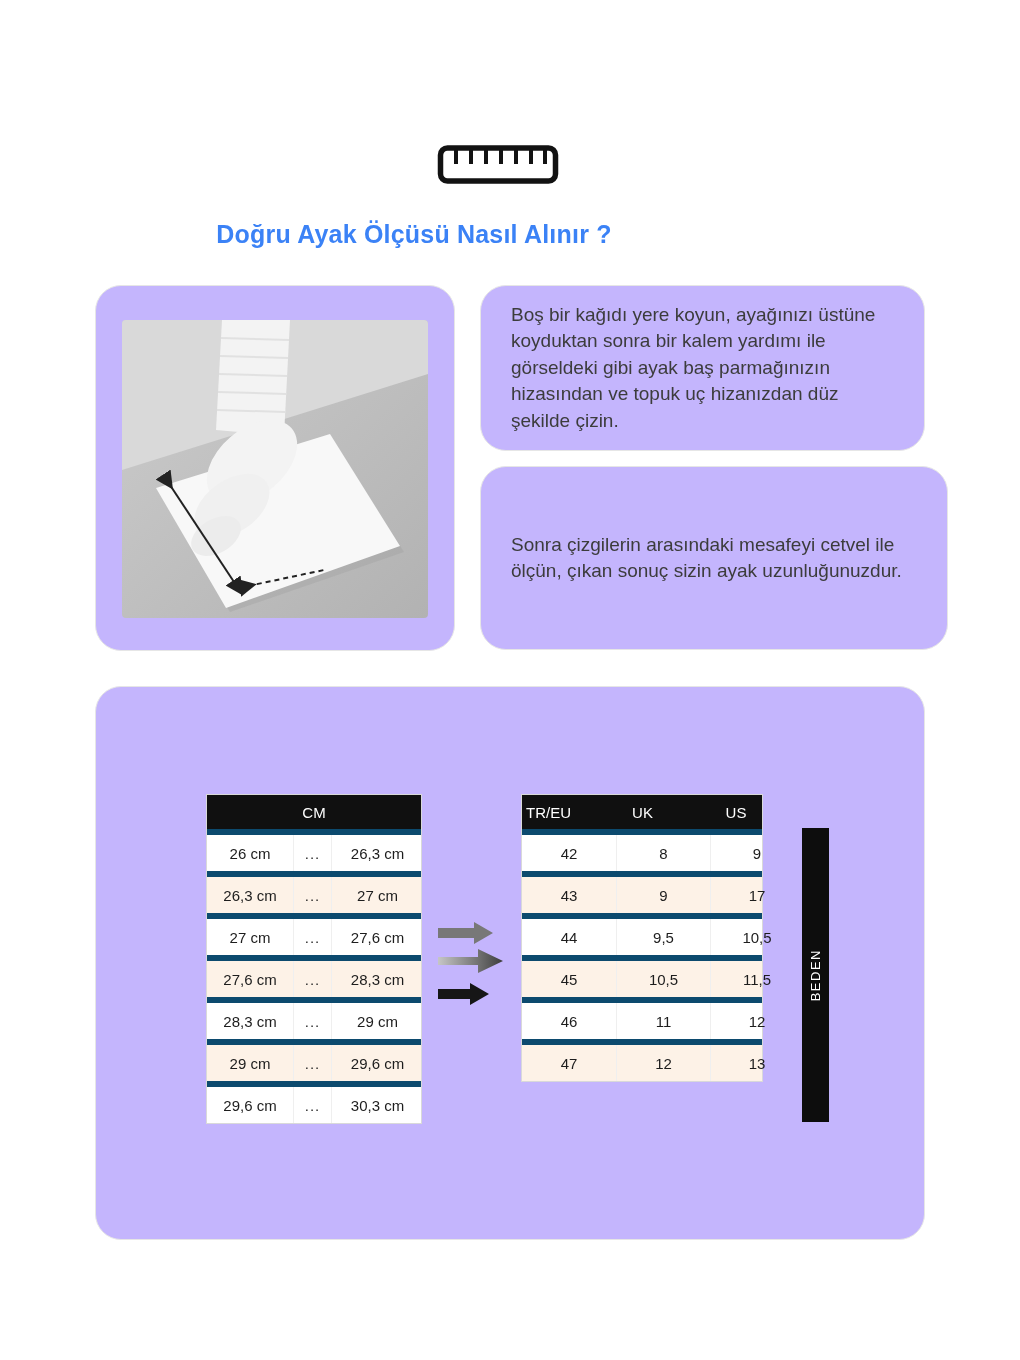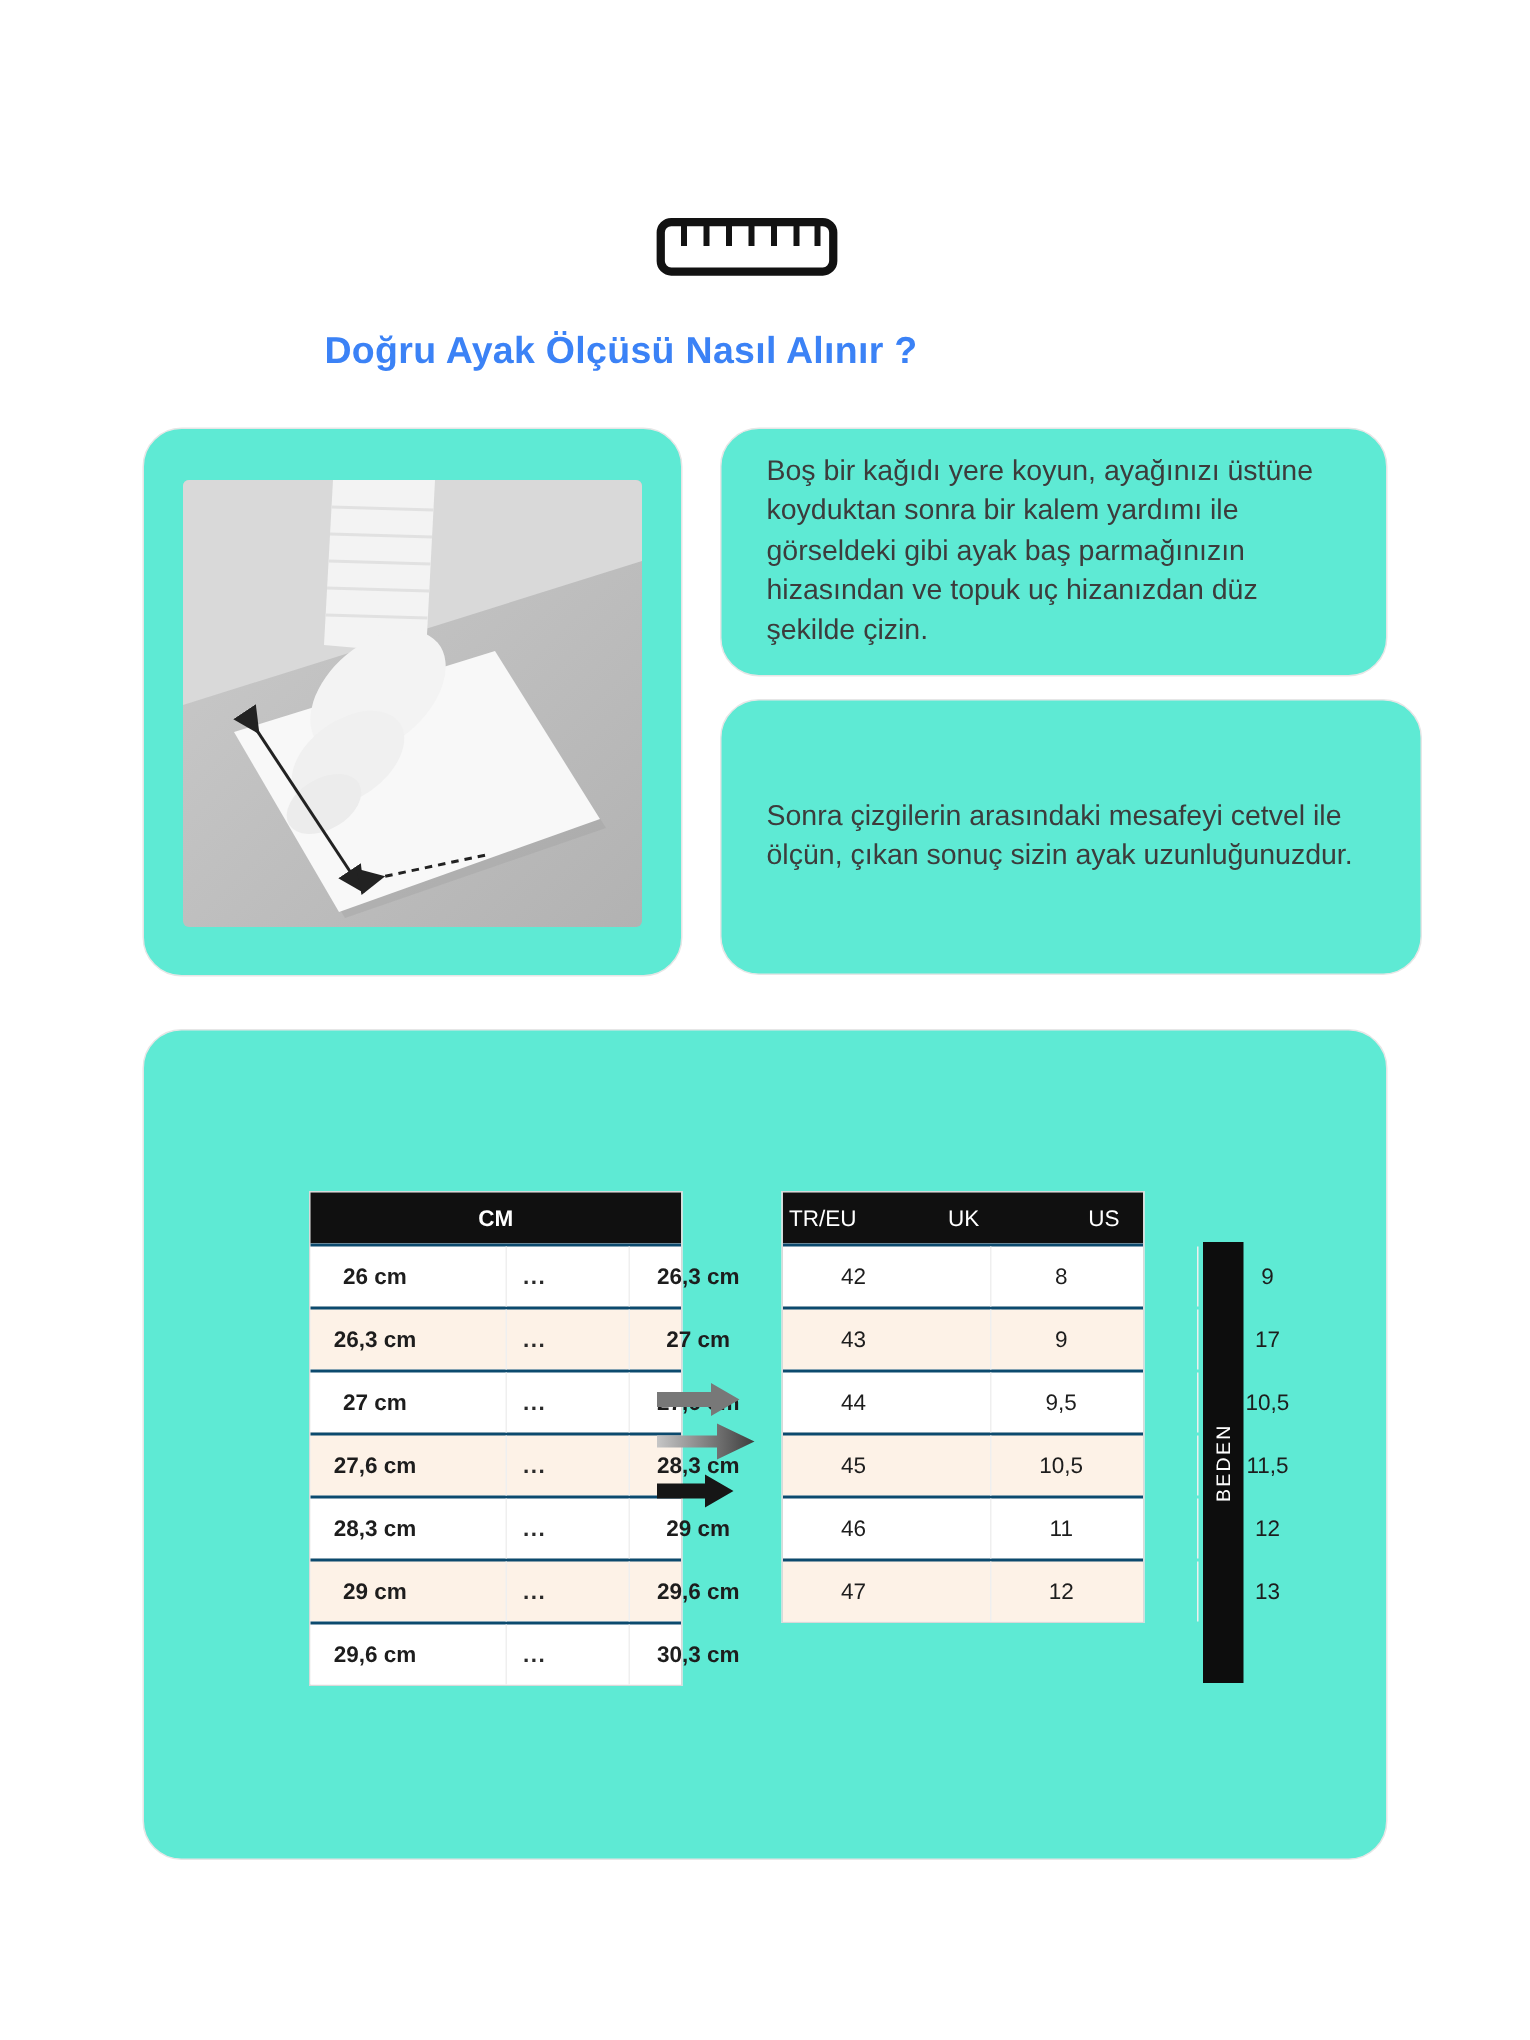--- a/index.html
+++ b/index.html
@@ -19,21 +19,21 @@
   
   .main-title {
     left:0; top:220px; width:828px;
     text-align:center;
     font-size:25px; font-weight:bold; color:#3b82f6;
     letter-spacing:0.2px;
   }
 
   
   .card {
-    background:#5eead4;
+    background:#c4b5fd;
     border:1px solid #e6e6e6;
     border-radius:26px;
   }
   .photo-card { left:95px; top:285px; width:360px; height:366px; }
   .photo-frame {
     position:absolute; left:26px; top:34px;
     width:306px; height:298px;
     border-radius:4px; overflow:hidden;
   }
   .text-card-1 { left:480px; top:285px; width:445px; height:166px; display:flex; align-items:center; }
@@ -45,32 +45,32 @@
 
   
   .table-card { left:95px; top:686px; width:830px; height:554px; }
   .table-title {
     position:absolute; left:0; top:36px; width:100%;
     text-align:center;
     font-size:24px; font-weight:bold; color:#121212;
   }
 
   .grid-table { position:absolute; border:1px solid #d9d9d9; background:#ffffff; }
-  .cm-table  { left:110px; top:107px; width:249px;font-weight:bold; }
+  .cm-table  { left:110px; top:107px; width:216px; }
   .size-table{ left:425px; top:107px; width:242px; }
 
   .t-head {
     height:34px; background:#101010; color:#ffffff;
     font-size:15px;
     display:flex; align-items:center; justify-content:center;
   }
   .size-table .t-head { display:grid; grid-template-columns:94px 94px 93px; }
   .size-table .t-head .th { display:flex; align-items:center; justify-content:center; }
 
-  .tr { display:grid; height:42px; border-top:2px solid #0c4a6e; background:#ffffff;gap:44px; }
+  .tr { display:grid; height:42px; border-top:6px solid #0c4a6e; background:#ffffff; }
   .cm-table  .tr { grid-template-columns:86px 38px 92px; }
   .size-table .tr { grid-template-columns:94px 94px 93px; }
   .t-body .tr:nth-child(even) { background:#fdf2e7; }
   .td {
     display:flex; align-items:center; justify-content:center;
     font-size:15px; color:#1d1d1d;
     border-left:1px solid #efefef;
   }
   .td:first-child { border-left:none; }
   .td.sep { color:#2a2a2a; letter-spacing:1px; }

